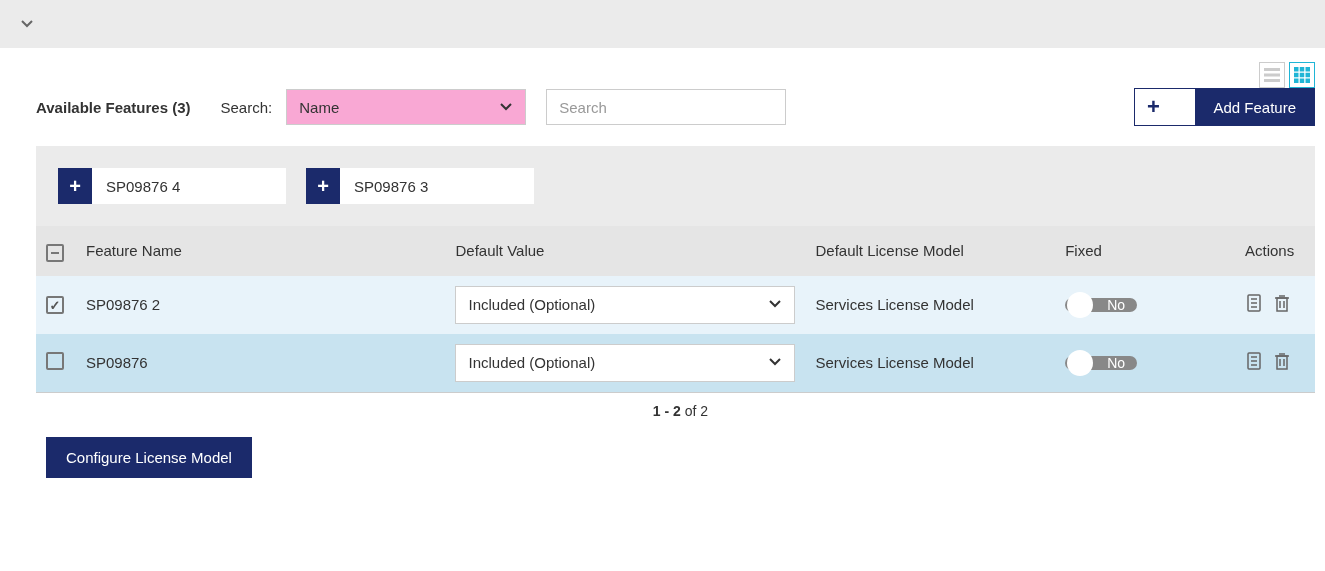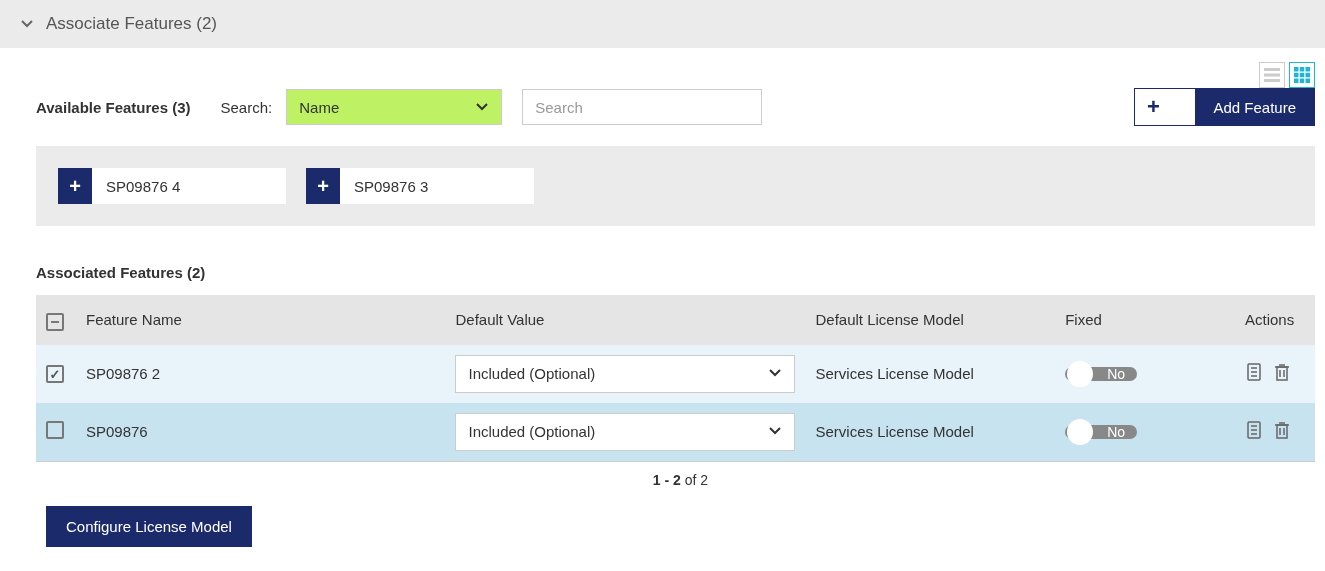--- a/index.html
+++ b/index.html
@@ -40,24 +40,24 @@
   color: #333;
   margin-right: 30px;
 }
 .search-label {
   font-size: 15px;
   color: #333;
   margin-right: 14px;
 }
 .select {
   position: relative;
-  width: 216px;
+  width: 240px;
   height: 36px;
   border: 1px solid #ccc;
-  background: #bef264;
+  background: #f9a8d4;
   display: flex;
   align-items: center;
   padding: 0 12px;
   margin-right: 20px;
   font-size: 15px;
   cursor: pointer;
 }
 .select .chev {
   position: absolute;
   right: 12px;
@@ -270,21 +270,20 @@
 </style>
 </head>
 <body>
 
 <div class="header-bar">
   <span class="chevron">
     <svg width="14" height="14" viewBox="0 0 14 14">
         <path d="M2 5 L7 10 L12 5" stroke="#666" stroke-width="2" fill="none"></path>
       </svg>
   </span>
-  <span class="header-title">Associate Features (2)</span>
 </div>
 
 <div class="view-toggles">
   <div class="view-btn">
     <svg width="18" height="18" viewBox="0 0 18 18">
       <rect x="1" y="2" width="16" height="3" fill="#ccc"></rect>
       <rect x="1" y="7.5" width="16" height="3" fill="#ccc"></rect>
       <rect x="1" y="13" width="16" height="3" fill="#ccc"></rect>
     </svg>
   </div>
@@ -327,21 +326,20 @@
     <div class="chip">
       <div class="plus">+</div>
       <div class="label">SP09876 4</div>
     </div>
     <div class="chip">
       <div class="plus">+</div>
       <div class="label">SP09876 3</div>
     </div>
   </div>
 
-  <div class="assoc-label">Associated Features (2)</div>
 
   <table class="table">
     <thead>
       <tr>
         <th class="col-check"><span class="checkbox-partial"></span></th>
         <th class="col-name">Feature Name</th>
         <th class="col-dv">Default Value</th>
         <th class="col-dlm">Default License Model</th>
         <th class="col-fixed">Fixed</th>
         <th class="col-actions">Actions</th>

